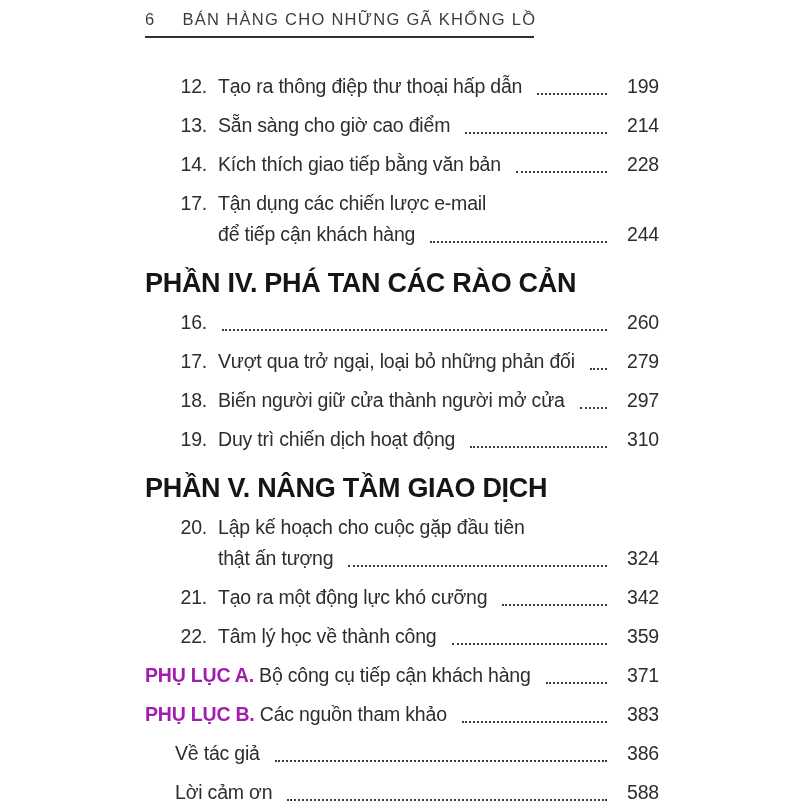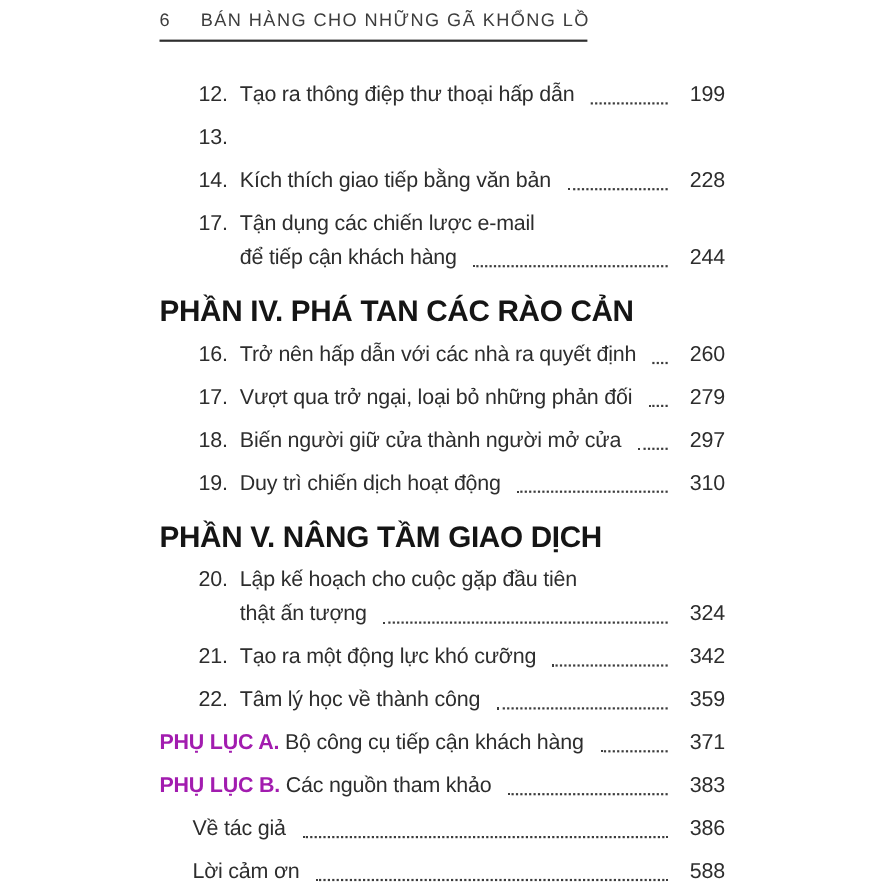--- a/index.html
+++ b/index.html
@@ -88,20 +88,27 @@
           <div class="lines">
             <div class="line">
               <span class="text">Tạo ra thông điệp thư thoại hấp dẫn</span>
               <span class="leader"></span>
               <span class="page">199</span>
             </div>
           </div>
         </div>
         <div class="row chapter">
           <span class="num">13.</span>
+          <div class="lines">
+            <div class="line">
+              <span class="text">Sẵn sàng cho giờ cao điểm</span>
+              <span class="leader"></span>
+              <span class="page">214</span>
+            </div>
+          </div>
         </div>
         <div class="row chapter">
           <span class="num">14.</span>
           <div class="lines">
             <div class="line">
               <span class="text">Kích thích giao tiếp bằng văn bản</span>
               <span class="leader"></span>
               <span class="page">228</span>
             </div>
           </div>
@@ -117,21 +124,20 @@
               <span class="leader"></span>
               <span class="page">244</span>
             </div>
           </div>
         </div>
         <div class="section">PHẦN IV. PHÁ TAN CÁC RÀO CẢN</div>
         <div class="row chapter">
           <span class="num">16.</span>
           <div class="lines">
             <div class="line">
-              <span class="text">Trở nên hấp dẫn với các nhà ra quyết định</span>
               <span class="leader"></span>
               <span class="page">260</span>
             </div>
           </div>
         </div>
         <div class="row chapter">
           <span class="num">17.</span>
           <div class="lines">
             <div class="line">
               <span class="text">Vượt qua trở ngại, loại bỏ những phản đối</span>

